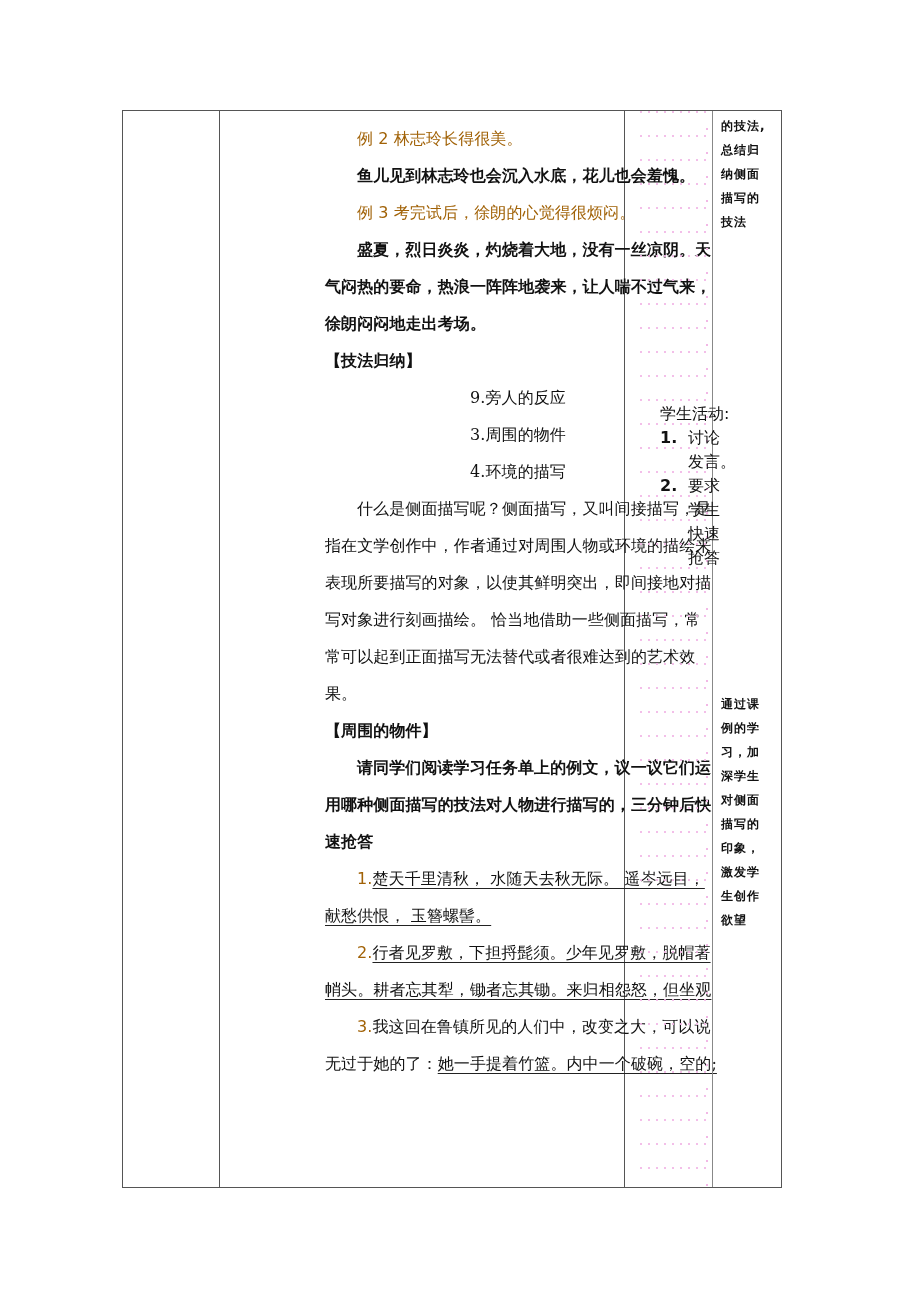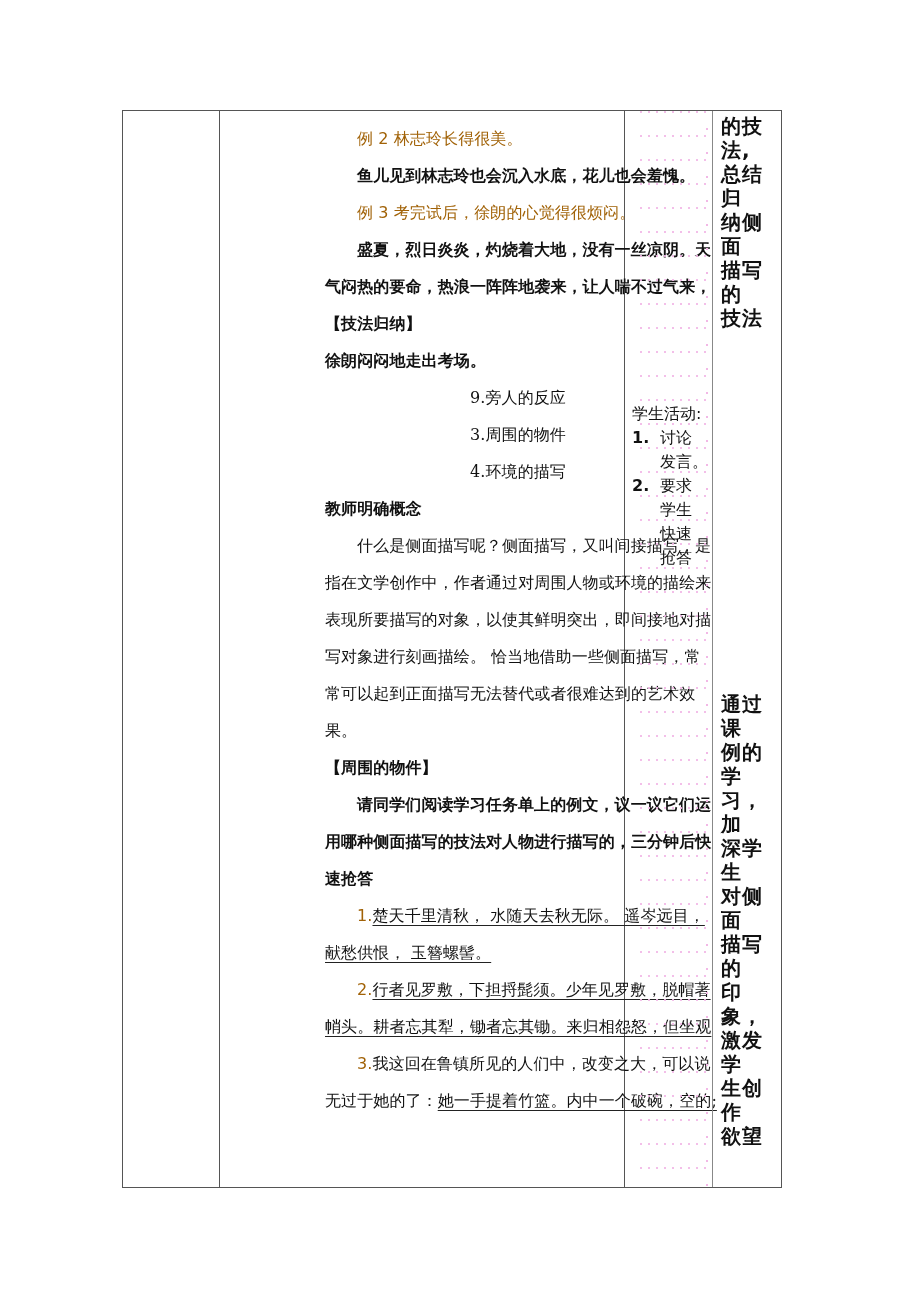--- a/index.html
+++ b/index.html
@@ -21,50 +21,49 @@
            background-image: radial-gradient(circle, #f2b8e6 0.8px, transparent 1px);
            background-size:2px 24px; background-position:0 6px; }
   .main { position:absolute; left:105px; top:9px; width:392px; font-size:16px; }
   .p { height:37px; line-height:37px; white-space:nowrap; letter-spacing:0.1px; }
   .ind { padding-left:32px; }
   .b { font-weight:bold; font-family:"DejaVu Sans","Liberation Sans",sans-serif; }
   .g { color:#a16207; font-family:"DejaVu Sans","Liberation Sans",sans-serif; }
   .u { text-decoration:underline; text-decoration-color:#222; text-underline-offset:4px; }
   .side { position:absolute; font-family:"DejaVu Sans","Liberation Sans",sans-serif;
           font-size:16px; line-height:24px; }
-  .side div { white-space:nowrap; }
+  .side div { white-space:nowrap;margin-left:28px; }
   .li { display:flex; }
   .li .n { width:28px; font-weight:bold; }
   .tab { display:inline-block; width:113px; }
   .right-text { position:absolute; left:8px; font-family:"DejaVu Sans","Liberation Sans",sans-serif;
-                font-size:20px; line-height:24px; letter-spacing:2px; }
+                font-size:12px; line-height:24px; letter-spacing:2px; }
   .right-text.bold { font-weight:bold; letter-spacing:1px; }
 </style>
 </head>
 <body>
 
 <div class="table">
 
   <div class="col c1"></div>
 
   <div class="col c2">
     <div class="main">
       <div class="p ind g">例 2  林志玲长得很美。</div>
       <div class="p ind b">鱼儿见到林志玲也会沉入水底，花儿也会羞愧。</div>
       <div class="p ind g">例 3 考完试后，徐朗的心觉得很烦闷。</div>
       <div class="p ind b">盛夏，烈日炎炎，灼烧着大地，没有一丝凉阴。天</div>
       <div class="p b">气闷热的要命，热浪一阵阵地袭来，让人喘不过气来，</div>
+      <div class="p b">徐朗闷闷地走出考场。</div>
+
       <div class="p b">【技法归纳】</div>
-
-      <div class="p b">徐朗闷闷地走出考场。</div>
       <div class="p" style="padding-left:145px">9.旁人的反应</div>
       <div class="p" style="padding-left:145px">3.周围的物件</div>
       <div class="p" style="padding-left:145px">4.环境的描写</div>
 
-      <div class="p b">教师明确概念</div>
       <div class="p ind">什么是侧面描写呢？侧面描写，又叫间接描写，是</div>
       <div class="p">指在文学创作中，作者通过对周围人物或环境的描绘来</div>
       <div class="p">表现所要描写的对象，以使其鲜明突出，即间接地对描</div>
       <div class="p">写对象进行刻画描绘。 恰当地借助一些侧面描写，常</div>
       <div class="p">常可以起到正面描写无法替代或者很难达到的艺术效</div>
       <div class="p">果。</div>
 
       <div class="p b">【周围的物件】</div>
       <div class="p ind b">请同学们阅读学习任务单上的例文，议一议它们运</div>
       <div class="p b">用哪种侧面描写的技法对人物进行描写的，三分钟后快</div>

